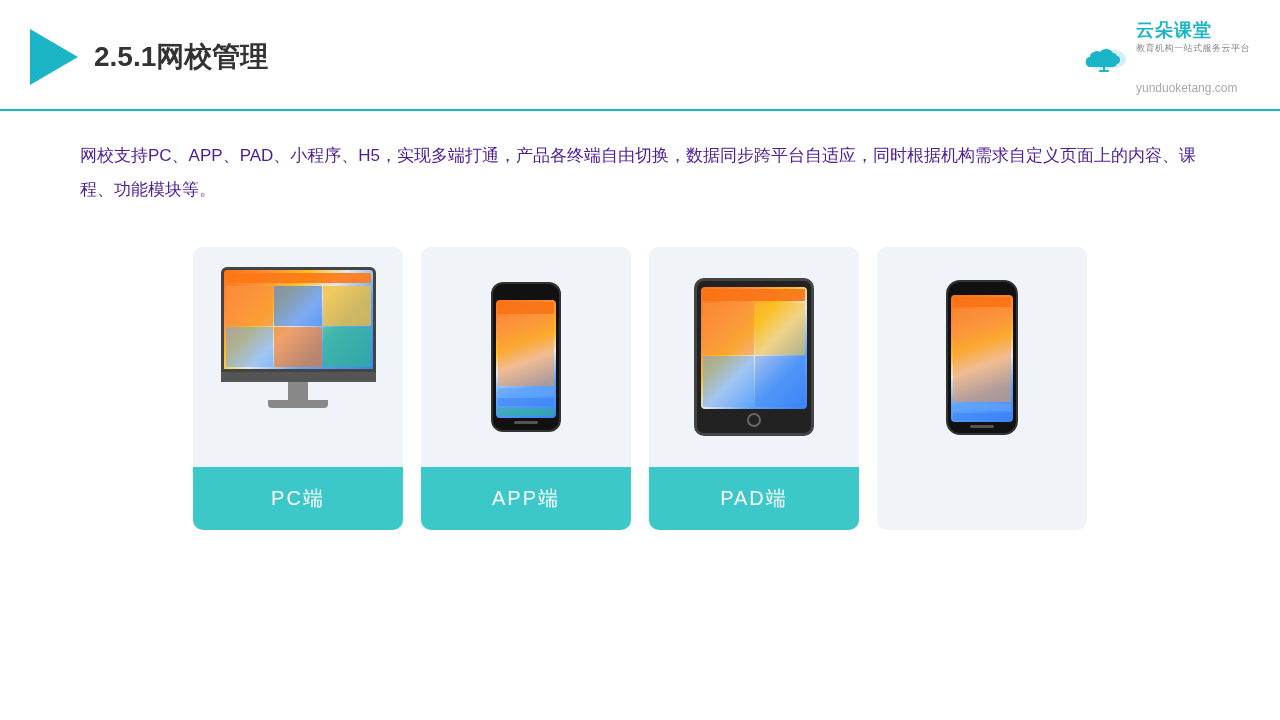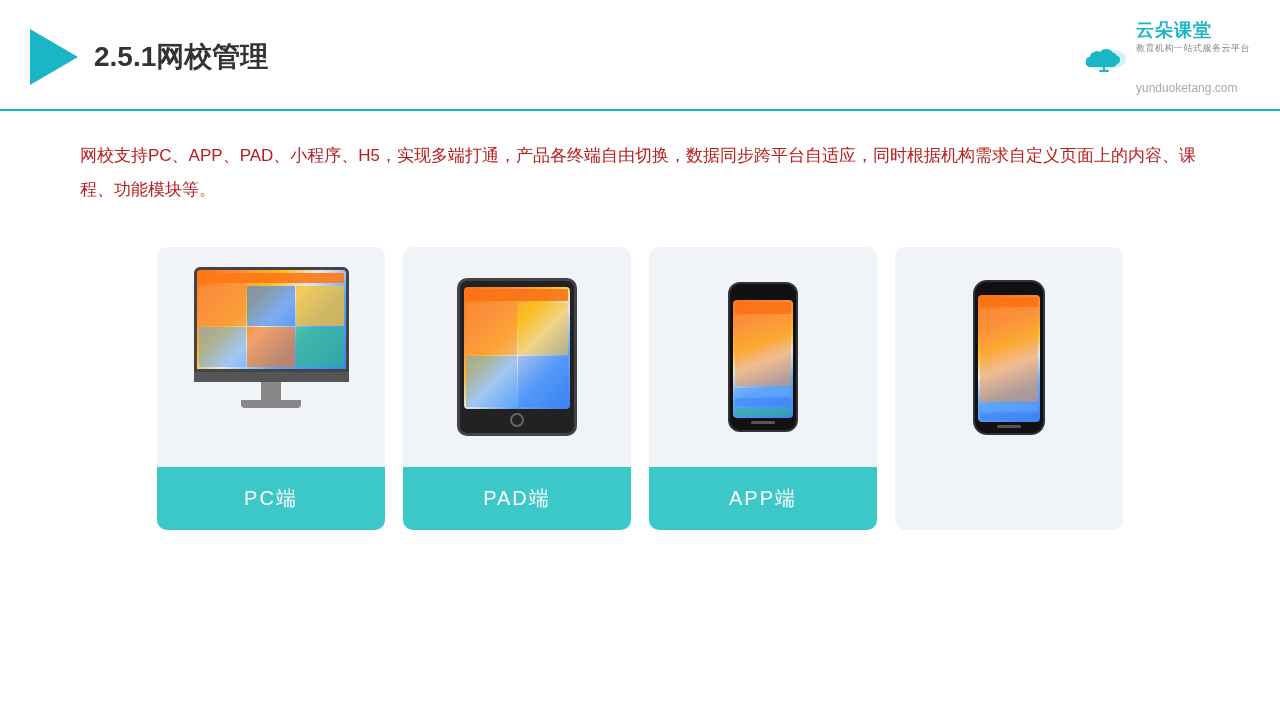--- a/index.html
+++ b/index.html
@@ -70,36 +70,36 @@
     .brand-url {
       font-size: 12px;
       color: #aaa;
       margin-top: 26px;
     }
 
     
     .description {
       padding: 28px 80px 10px 80px;
       font-size: 17px;
-      color: #b91c1c;
+      color: #4c1d95;
       line-height: 2.0;
     }
 
     
     .cards-container {
       display: flex;
       gap: 18px;
       padding: 30px 60px 30px 60px;
       justify-content: center;
     }
 
     .card {
       background: #f0f4f8;
       border-radius: 10px;
-      width: 228px;
+      width: 210px;
       display: flex;
       flex-direction: column;
       align-items: center;
       overflow: hidden;
       flex-shrink: 0;
     }
 
     .card-image-area {
       width: 100%;
       height: 220px;
@@ -301,59 +301,59 @@
         <div class="monitor-chin"></div>
         <div class="monitor-stand-neck"></div>
         <div class="monitor-stand-base"></div>
       </div>
     </div>
     <div class="card-label">PC端</div>
   </div>
 
   <div class="card">
     <div class="card-image-area">
+      <div class="phone-mockup">
+        <div class="phone-notch"></div>
+        <div class="phone-screen" style="background:linear-gradient(160deg,#f97316 0%,#fb923c 20%,#fbbf24 38%,#e5e7eb 52%,#60a5fa 72%,#3b82f6 100%);">
+          <div style="padding:2px 2px;display:flex;flex-direction:column;gap:2px;height:100%;">
+            <div style="height:12px;background:rgba(249,115,22,0.9);border-radius:1px;"></div>
+            <div style="flex:1;background:rgba(251,146,60,0.5);border-radius:1px;"></div>
+            <div style="height:8px;background:rgba(96,165,250,0.6);border-radius:1px;"></div>
+            <div style="height:8px;background:rgba(59,130,246,0.5);border-radius:1px;"></div>
+            <div style="height:8px;background:rgba(34,197,94,0.4);border-radius:1px;"></div>
+          </div>
+        </div>
+        <div class="phone-home-bar"></div>
+      </div>
+    </div>
+    <div class="card-label">APP端</div>
+  </div>
+
+  <div class="card">
+    <div class="card-image-area">
       <div class="tablet-mockup">
         <div class="tablet-screen">
           <div style="padding:2px;display:flex;flex-direction:column;gap:2px;height:100%;">
             <div style="height:12px;background:rgba(249,115,22,0.9);border-radius:1px;"></div>
             <div style="flex:1;display:grid;grid-template-columns:1fr 1fr;gap:1px;">
               <div style="background:rgba(251,146,60,0.6);border-radius:1px;"></div>
               <div style="background:rgba(251,191,36,0.5);border-radius:1px;"></div>
               <div style="background:rgba(96,165,250,0.5);border-radius:1px;"></div>
               <div style="background:rgba(59,130,246,0.4);border-radius:1px;"></div>
             </div>
           </div>
         </div>
         <div class="tablet-home-btn"></div>
       </div>
     </div>
     <div class="card-label">PAD端</div>
   </div>
 
   <div class="card">
     <div class="card-image-area">
-      <div class="phone-mockup">
-        <div class="phone-notch"></div>
-        <div class="phone-screen" style="background:linear-gradient(160deg,#f97316 0%,#fb923c 20%,#fbbf24 38%,#e5e7eb 52%,#60a5fa 72%,#3b82f6 100%);">
-          <div style="padding:2px 2px;display:flex;flex-direction:column;gap:2px;height:100%;">
-            <div style="height:12px;background:rgba(249,115,22,0.9);border-radius:1px;"></div>
-            <div style="flex:1;background:rgba(251,146,60,0.5);border-radius:1px;"></div>
-            <div style="height:8px;background:rgba(96,165,250,0.6);border-radius:1px;"></div>
-            <div style="height:8px;background:rgba(59,130,246,0.5);border-radius:1px;"></div>
-            <div style="height:8px;background:rgba(34,197,94,0.4);border-radius:1px;"></div>
-          </div>
-        </div>
-        <div class="phone-home-bar"></div>
-      </div>
-    </div>
-    <div class="card-label">APP端</div>
-  </div>
-
-  <div class="card">
-    <div class="card-image-area">
       <div class="phone-small">
         <div class="phone-small-notch"></div>
         <div class="phone-small-screen">
           <div style="padding:2px;display:flex;flex-direction:column;gap:2px;height:100%;">
             <div style="height:10px;background:rgba(249,115,22,0.9);border-radius:1px;"></div>
             <div style="flex:1;background:rgba(251,146,60,0.5);border-radius:1px;"></div>
             <div style="height:7px;background:rgba(96,165,250,0.6);border-radius:1px;"></div>
             <div style="height:7px;background:rgba(59,130,246,0.5);border-radius:1px;"></div>
           </div>
         </div>

